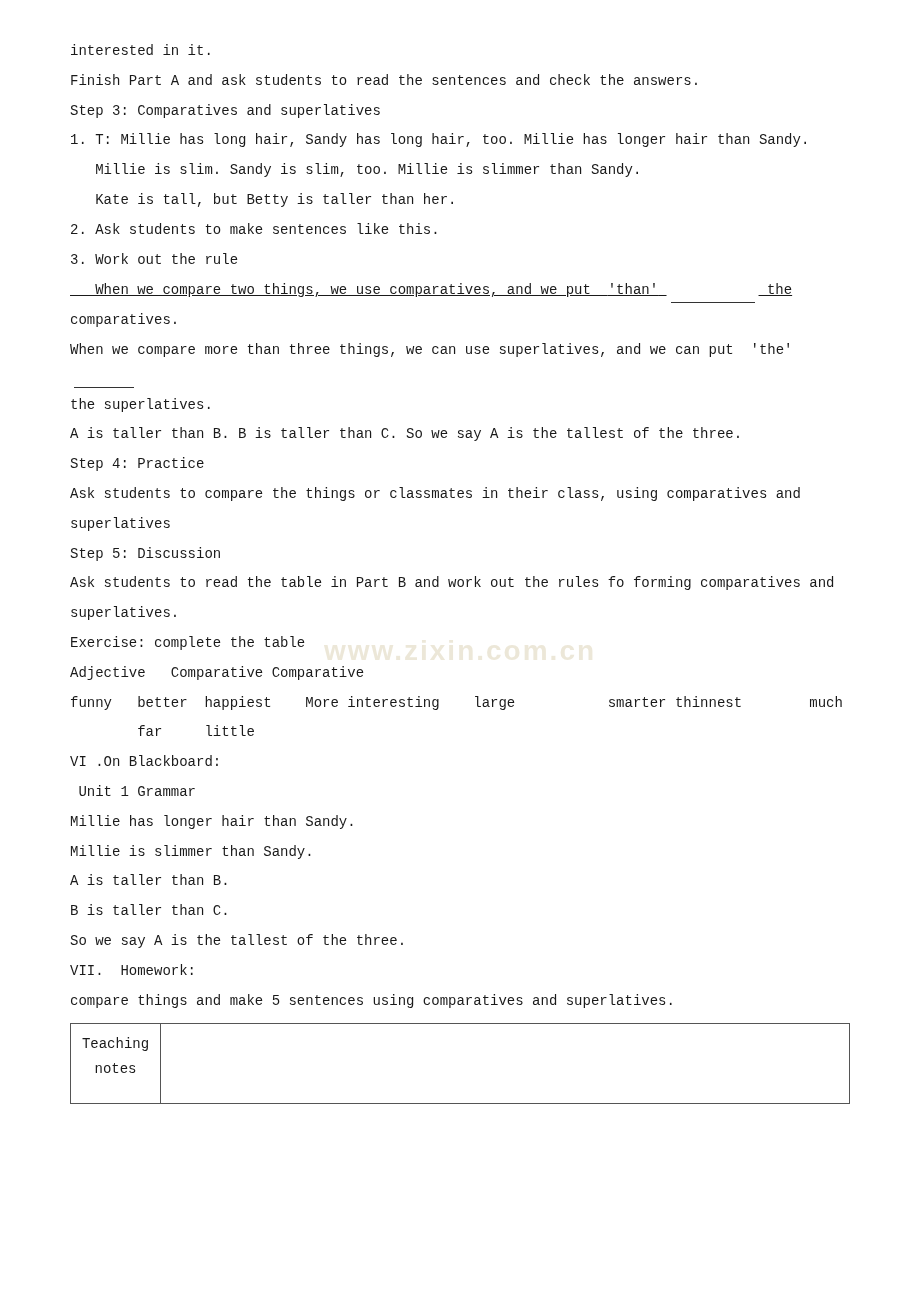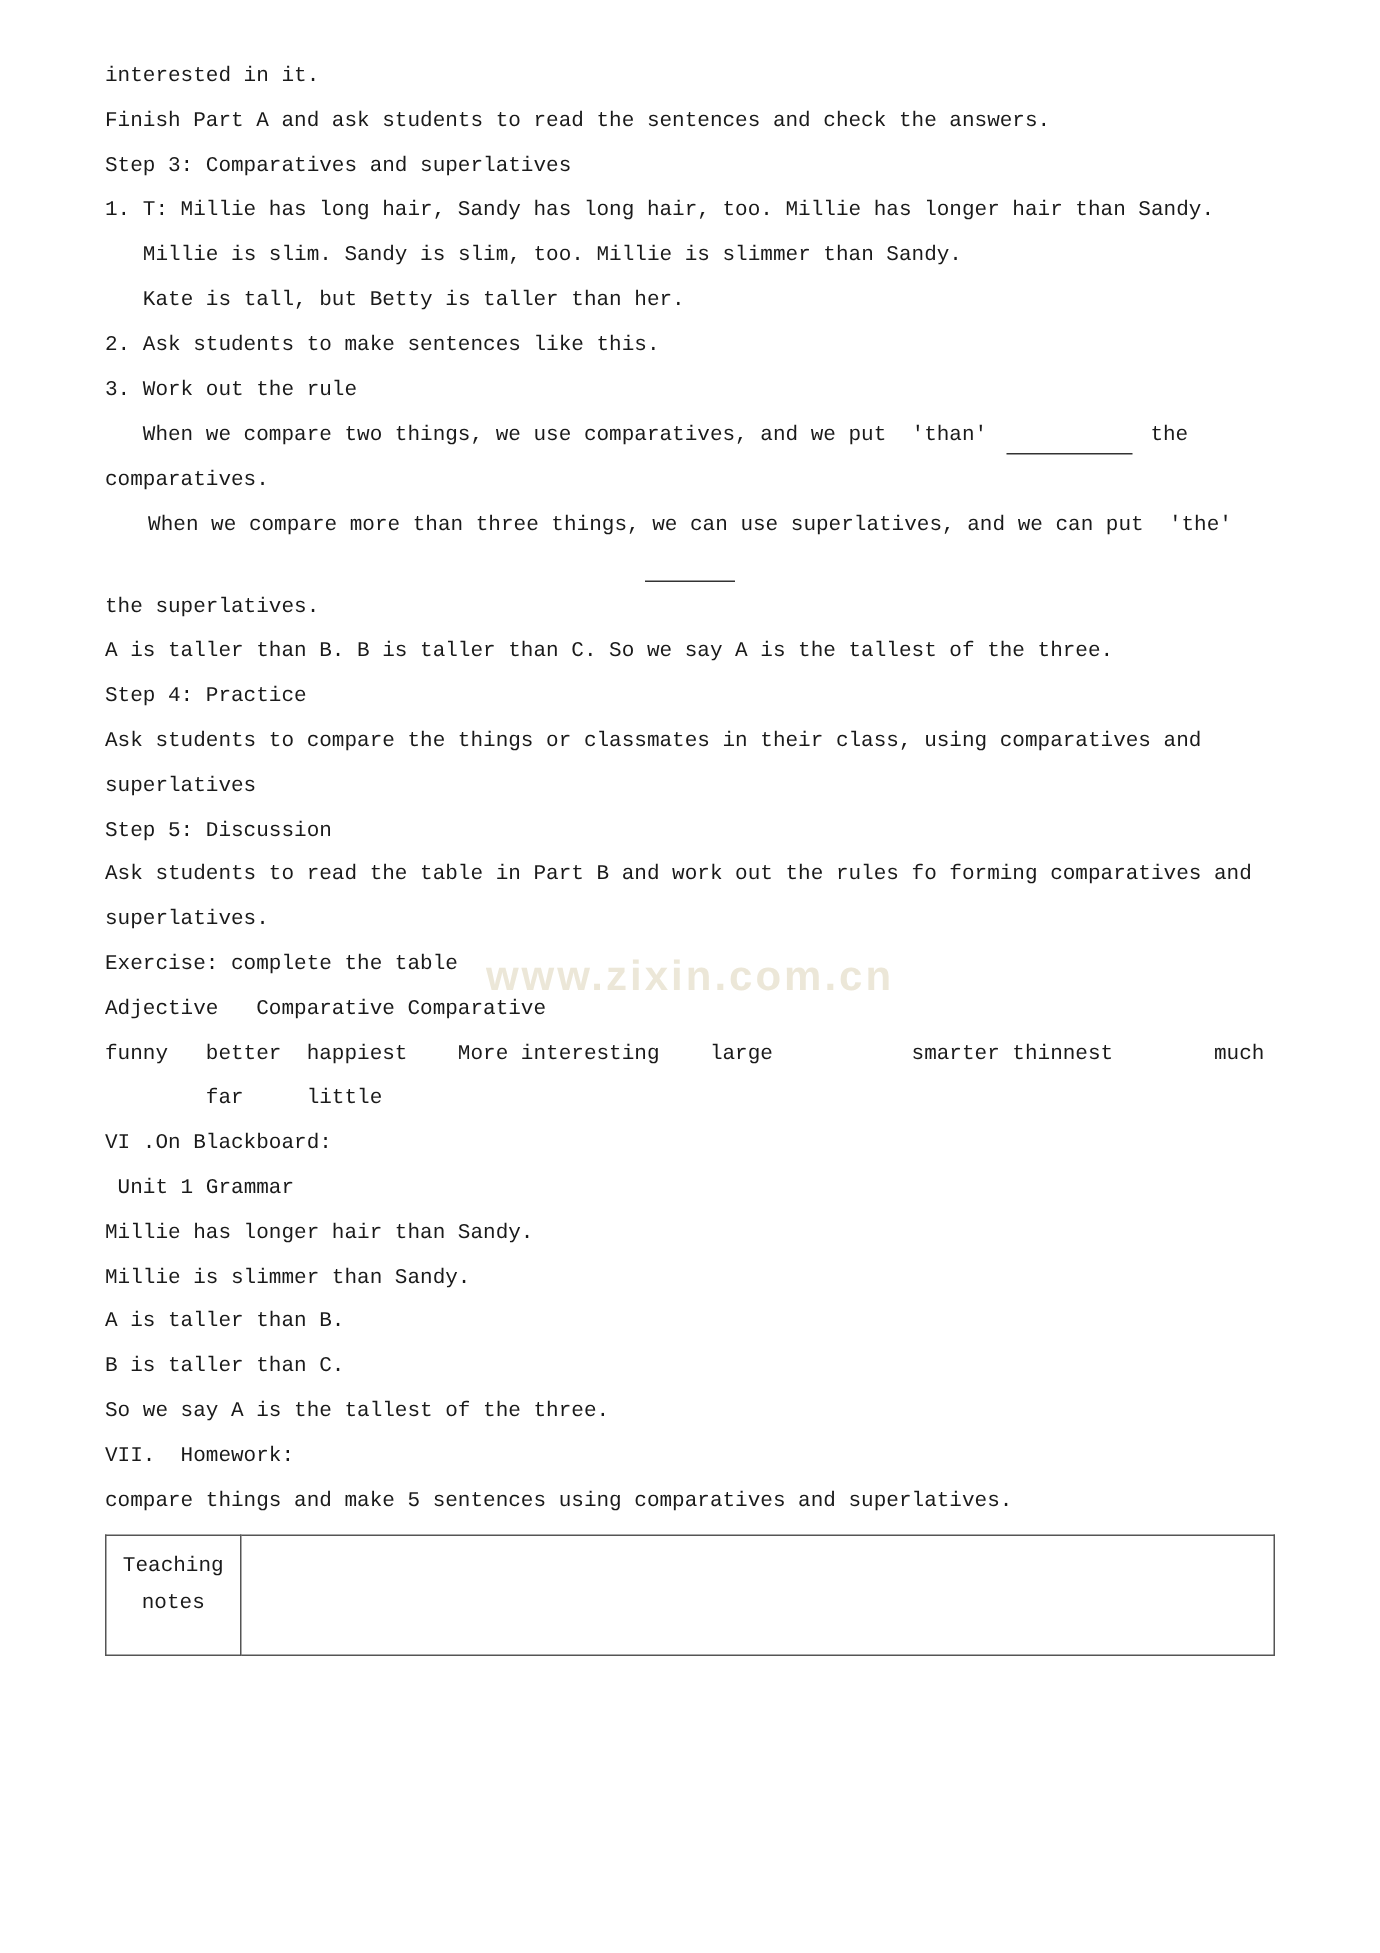--- a/index.html
+++ b/index.html
@@ -93,26 +93,26 @@
 
   <div class="line">interested in it.</div>
   <div class="line">Finish Part A and ask students to read the sentences and check the answers.</div>
   <div class="line">Step 3: Comparatives and superlatives</div>
   <div class="line">1. T: Millie has long hair, Sandy has long hair, too. Millie has longer hair than Sandy.</div>
   <div class="line">   Millie is slim. Sandy is slim, too. Millie is slimmer than Sandy.</div>
   <div class="line">   Kate is tall, but Betty is taller than her.</div>
   <div class="line">2. Ask students to make sentences like this.</div>
   <div class="line">3. Work out the rule</div>
 
-  <div class="line" style="white-space: normal;">
+  <div class="line" style="white-space: normal; text-decoration: underline;">
     &nbsp;&nbsp;&nbsp;When we compare two things, we use comparatives, and we put &nbsp;<span class="quote">'than'</span> <span class="blank">&nbsp;&nbsp;&nbsp;&nbsp;&nbsp;&nbsp;&nbsp;&nbsp;&nbsp;&nbsp;</span> the
   </div>
   <div class="line">comparatives.</div>
 
-  <div class="line" style="white-space: normal; text-align: center;">
+  <div class="line" style="white-space: normal;">
     When we compare more than three things, we can use superlatives, and we can put &nbsp;<span class="quote">'the'</span> <span class="blank-short">&nbsp;&nbsp;&nbsp;&nbsp;&nbsp;&nbsp;</span>
   </div>
   <div class="line">the superlatives.</div>
 
   <div class="line">A is taller than B. B is taller than C. So we say A is the tallest of the three.</div>
   <div class="line">Step 4: Practice</div>
   <div class="line">Ask students to compare the things or classmates in their class, using comparatives and</div>
   <div class="line">superlatives</div>
   <div class="line">Step 5: Discussion</div>
   <div class="line">Ask students to read the table in Part B and work out the rules fo forming comparatives and</div>

